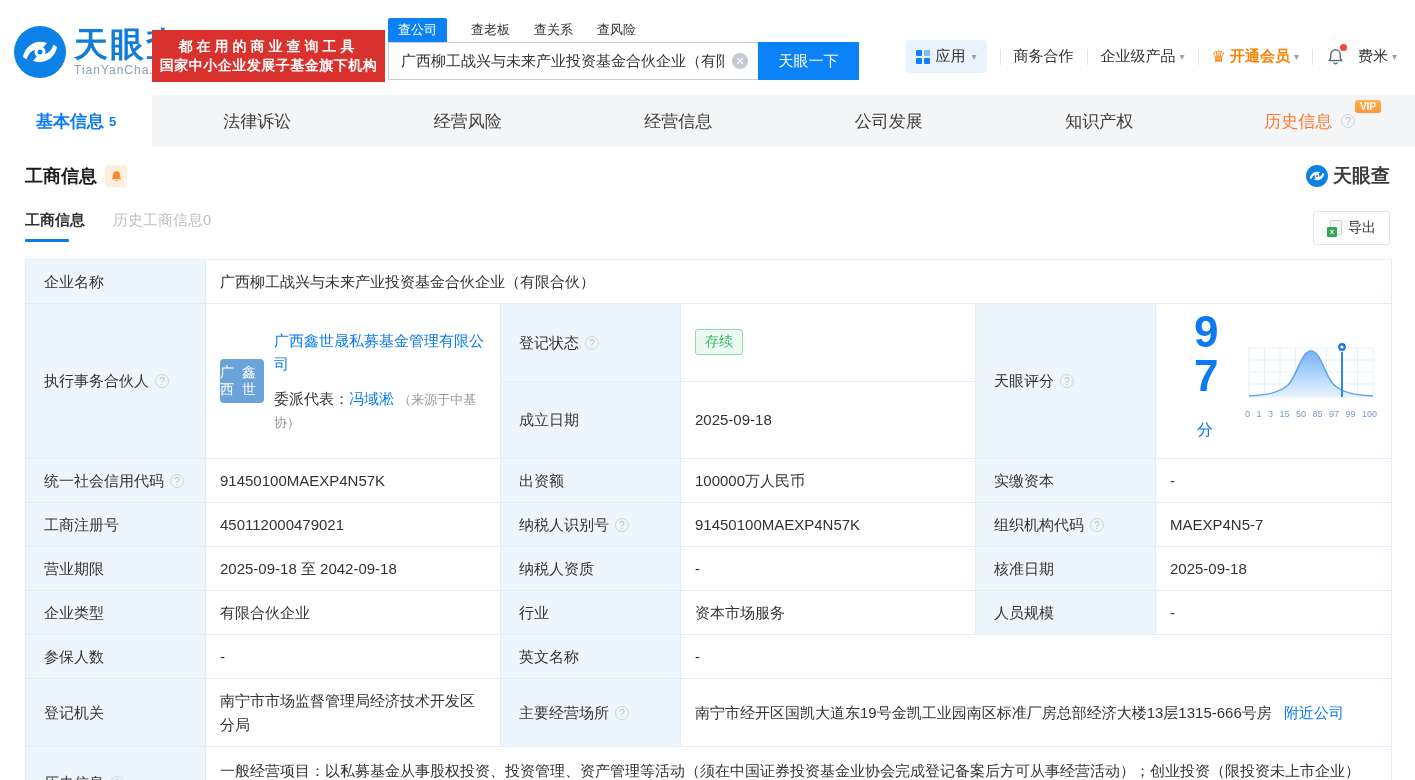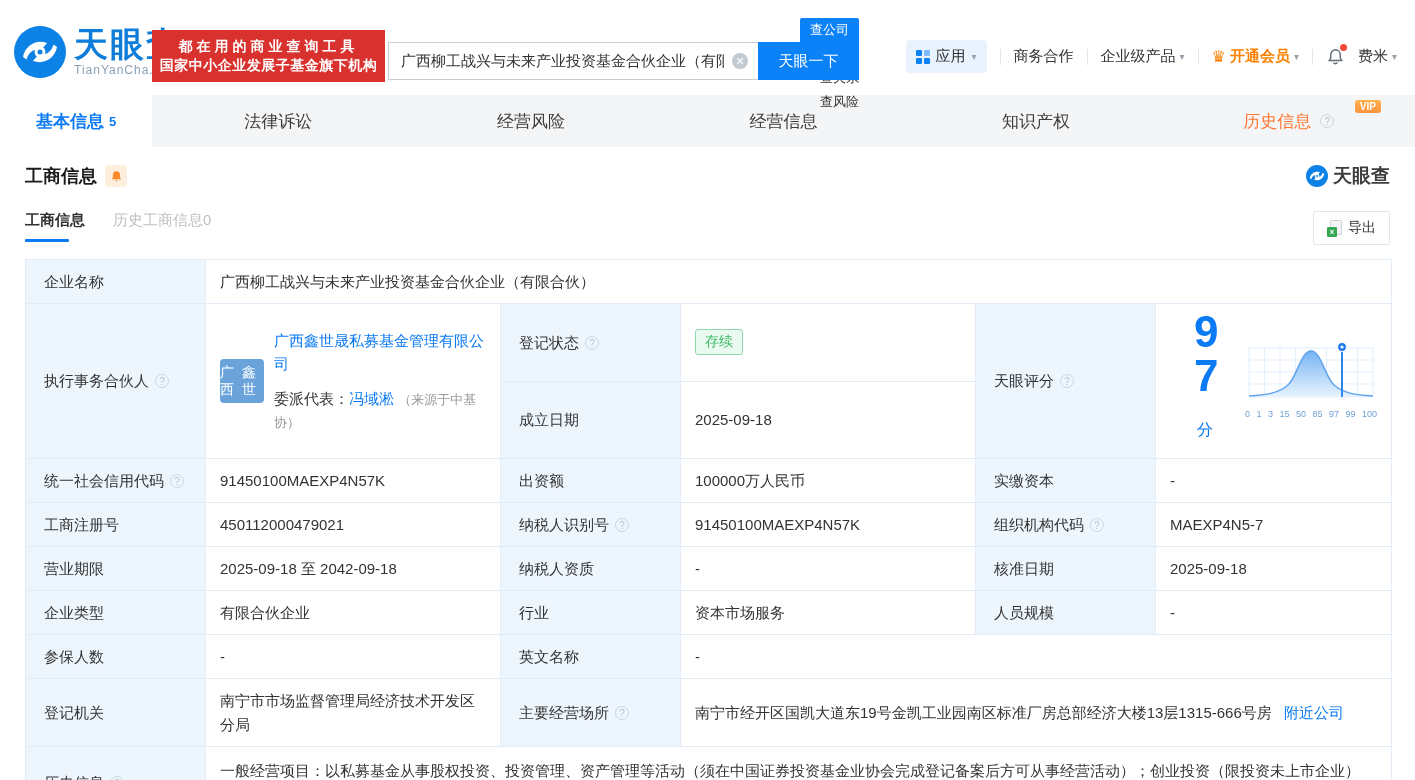--- a/index.html
+++ b/index.html
@@ -11,21 +11,21 @@
   .logo-block { position:absolute; left:14px; top:26px; display:flex; align-items:center; gap:8px; }
   .logo-mark svg { display:block; }
   .logo-cn { font-size:34px; font-weight:bold; color:#0d7dd9; letter-spacing:2px; line-height:34px; }
   .logo-domain { font-size:12px; color:#8aa0b5; letter-spacing:1px; margin-top:2px; }
   .slogan { position:absolute; left:152px; top:30px; width:233px; height:52px; background:#d9312e;
     color:#fff; text-align:center; padding-top:7px; }
   .slogan .l1 { font-size:14px; font-weight:bold; letter-spacing:4px; line-height:19px; }
   .slogan .l2 { font-size:14px; font-weight:bold; letter-spacing:0.5px; line-height:19px; }
 
   .search-block { position:absolute; left:388px; top:18px; }
-  .search-tabs { display:flex; align-items:flex-end; height:24px; margin-bottom:0;flex-direction:column; }
+  .search-tabs { display:flex; align-items:flex-end; gap:24px; height:24px; margin-bottom:0; }
   .stab { font-size:13px; color:#333; cursor:pointer; padding:3px 0; }
   .stab.active { background:#0b82f7; color:#fff; padding:3px 10px; border-radius:2px 2px 0 0; }
   .search-row { display:flex; }
   .search-input-wrap { position:relative; width:370px; }
   .search-input { width:370px; height:38px; border:1px solid #c9ced6; border-right:none; outline:none;
     font-size:15px; padding:0 34px 0 12px; color:#333; font-family:inherit; }
   .clear-icon { position:absolute; right:10px; top:11px; width:16px; height:16px; border-radius:50%;
     background:#c3cad2; color:#fff; font-size:11px; line-height:16px; text-align:center; cursor:pointer; }
   .clear-icon::after { content:"✕"; }
   .search-btn { width:101px; height:38px; background:#0b82f7; color:#fff; border:none; font-size:15px;
@@ -191,20 +191,23 @@
     <span class="count">5</span>
   </div>
   <div class="ptab">
       <span>法律诉讼</span>
     </div>
   <div class="ptab">
       <span>经营风险</span>
     </div>
   <div class="ptab">
       <span>经营信息</span>
+    </div>
+  <div class="ptab">
+      <span>公司发展</span>
     </div>
   <div class="ptab">
       <span>知识产权</span>
     </div>
   <div class="ptab history">
     <span class="vip-badge">VIP</span>
     <span>历史信息</span>
     <span class="help"></span>
   </div>
 </nav>

